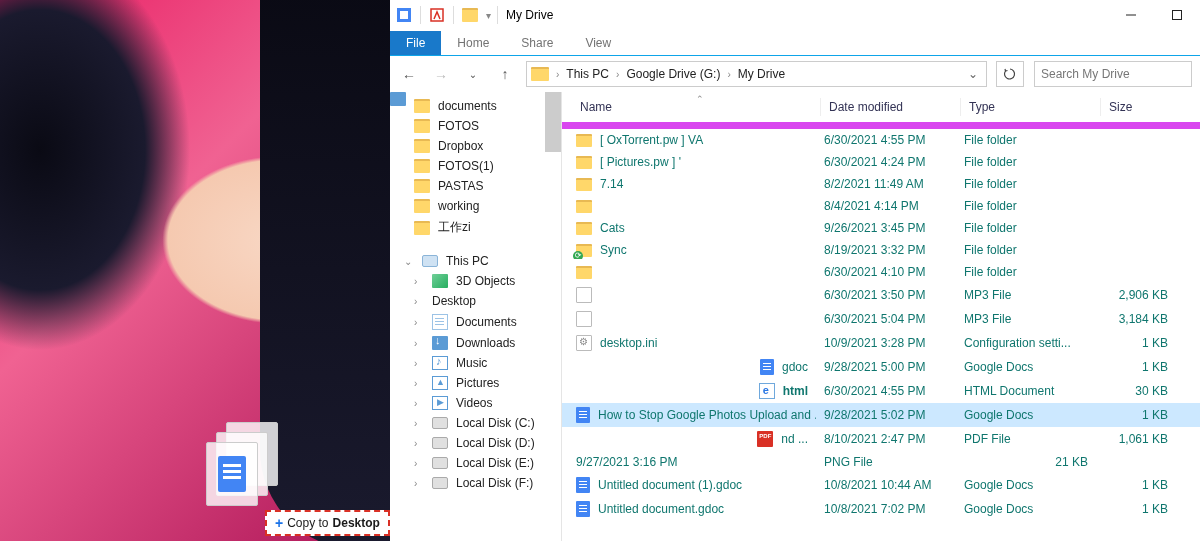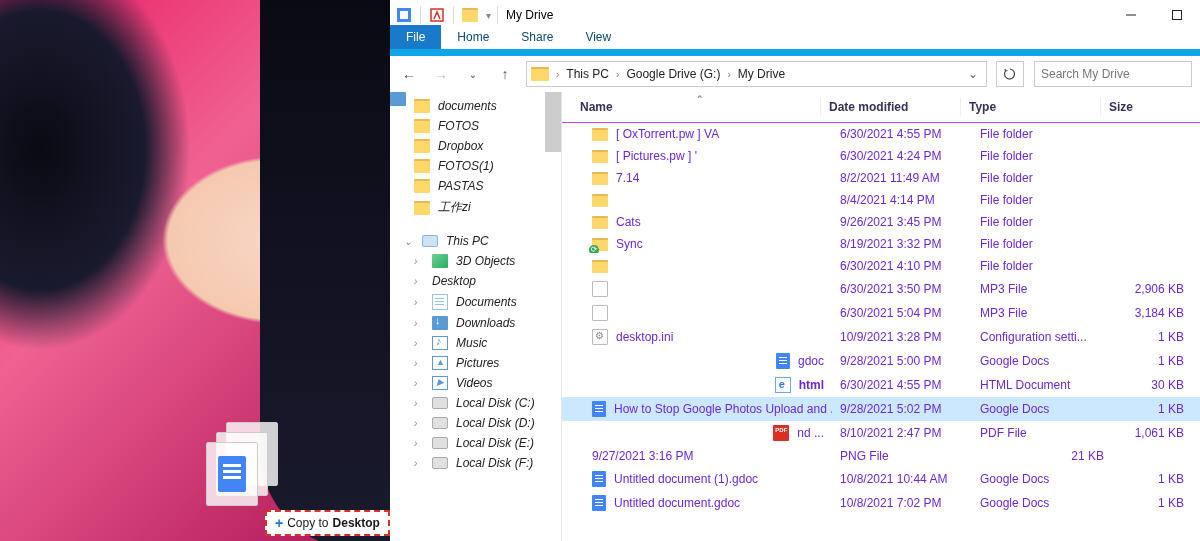--- a/index.html
+++ b/index.html
@@ -54,39 +54,39 @@
 
   .titlebar { height: 30px; background:#fff; display:flex; align-items:center; font-size:12px; color:#000; }
   .titlebar .qat { display:flex; align-items:center; gap:2px; padding: 0 4px; }
   .qat .icon-box { width:20px; height:20px; display:flex; align-items:center; justify-content:center; }
   .titlebar .separator { width:1px; height:18px; background:#ddd; margin:0 4px;}
   .titlebar .title-icon { width:16px; height:14px; background:#ffd76a; border-radius:1px; margin:0 6px 0 2px; border-top:2px solid #e8b953;}
   .titlebar .title { flex: 1; padding-left:4px;}
   .wincontrols { display:flex; }
   .wincontrols .wc { width:46px; height:30px; display:flex; align-items:center; justify-content:center; font-size:12px; }
 
-  .ribbon-tabs { height:26px; background:#fff; display:flex; align-items:flex-end; border-bottom:7px solid #0ea5e9; }
-  .tab { padding:5px 16px; font-size:12px; color:#0c4a6e; cursor:pointer; }
+  .ribbon-tabs { height:26px; background:#fff; display:flex; align-items:flex-end; border-bottom:1px solid #0ea5e9; }
+  .tab { padding:5px 16px; font-size:12px; color:#737373; cursor:pointer; }
   .tab.file { background:#1979ca; color:#fff; }
   
   .navbar { height:36px; display:flex; align-items:center; gap:10px; padding: 4px 8px; background:#fff;}
   .navbtn { width:22px; height:22px; display:flex; align-items:center; justify-content:center; color:#555; font-size:14px; }
   .navbtn.disabled { color:#bbb; }
   .addressbar { flex:1; height:26px; border:1px solid #ccc; background:#fff; display:flex; align-items:center; padding:0 4px; gap:2px; position:relative;}
   .addressbar .folder-ic { width:18px; height:14px; background:#ffd76a; border-top:2px solid #e8b953; border-radius:1px; margin-right:2px;}
   .crumb { padding: 0 2px; cursor:pointer;}
   .chev { color:#888; padding: 0 3px; font-size:10px;}
   .addressbar .drop { color:#666; margin-left:auto; padding:0 4px;}
   .refresh { width:28px; height:26px; border:1px solid #ccc; background:#fff; display:flex; align-items:center; justify-content:center; margin-left:-1px;}
   .searchbox { width:158px; height:26px; border:1px solid #ccc; background:#fff; display:flex; align-items:center; padding:0 6px; color:#777; }
 
   .body { flex:1; display:flex; overflow:hidden; }
   .sidebar { width:172px; border-right:1px solid #e5e5e5; overflow-y:auto; padding: 4px 0 10px 0; position:relative;}
   .sidebar .scrollthumb { position:absolute; right:0; top:0; width:16px; height:60px; background:#ccc;}
-  .tree-item { display:flex; align-items:center; gap:8px; padding: 3px 6px 3px 24px; cursor:pointer; white-space:nowrap;font-style:italic;}
+  .tree-item { display:flex; align-items:center; gap:8px; padding: 3px 6px 3px 24px; cursor:pointer; white-space:nowrap;}
   .tree-item.root { padding-left:14px; }
   .tree-item .caret { width:10px; color:#888; font-size:10px; }
   .tree-item .ic { width:16px; height:14px; flex-shrink:0; }
   .ic.folder { background:#ffd76a; border-top:2px solid #e8b953; border-radius:1px;}
   .ic.pc { background:#cfe2f3; border:1px solid #8ab4d8; border-radius:2px; height:12px;}
   .ic.cube { background:linear-gradient(135deg,#6fcf97,#27ae60); border-radius:1px;}
   .ic.desktop { background:#5b9bd5; border-radius:1px;}
   .ic.doc { background:#fff; border:1px solid #9cc3e6; position:relative; height:16px;}
   .ic.doc::after{content:"";position:absolute;left:2px;top:3px;width:9px;height:1px;background:#9cc3e6;box-shadow:0 3px 0 #9cc3e6,0 6px 0 #9cc3e6;}
   .ic.download { background:#5b9bd5; border-radius:1px; position:relative;}
@@ -94,25 +94,25 @@
   .ic.music { background:#fff;border:1px solid #5b9bd5;position:relative;}
   .ic.music::after{content:"♪";position:absolute;left:3px;top:-2px;color:#5b9bd5;font-size:11px;}
   .ic.pictures { background:#fff;border:1px solid #5b9bd5;position:relative;}
   .ic.pictures::after{content:"▲";position:absolute;left:3px;top:0;color:#5b9bd5;font-size:9px;}
   .ic.videos { background:#fff;border:1px solid #5b9bd5;position:relative;}
   .ic.videos::after{content:"▶";position:absolute;left:4px;top:0;color:#5b9bd5;font-size:9px;}
   .ic.disk { background:#e0e0e0;border:1px solid #aaa;border-radius:2px;height:12px;}
   .tree-spacer { height:12px; }
 
   .filelist { flex:1; overflow:auto; }
-  .columns { display:grid; grid-template-columns: 248px 140px 140px 80px; padding: 6px 0 6px 10px; border-bottom:1px solid #d946ef; color:#335; font-size:12px;font-weight:bold;}
+  .columns { display:grid; grid-template-columns: 248px 140px 140px 80px; padding: 6px 0 6px 10px; border-bottom:7px solid #d946ef; color:#335; font-size:12px;}
   .columns .col { padding:2px 8px; cursor:pointer; position:relative;}
   .columns .col:not(:first-child) { border-left:1px solid #eee;}
   .columns .sort { color:#888; font-size:9px; position:absolute; top:-4px; left:50%;}
-  .row { display:grid; grid-template-columns: 248px 140px 140px 80px; padding: 2px 0 2px 22px; align-items:center; font-size:12px; color:#6d28d9;}
+  .row { display:grid; grid-template-columns: 248px 140px 140px 80px; padding: 2px 0 2px 6px; align-items:center; font-size:12px; color:#0f766e;}
   .row.selected { background:#cce8ff; }
   .row .cell { padding:2px 8px; white-space:nowrap; overflow:hidden; text-overflow:ellipsis; }
   .row .namecell { display:flex; align-items:center; gap:8px; }
   .row .sizecell { text-align:right; }
   .fic { width:16px; height:16px; flex-shrink:0; }
   .fic.folder { background:#ffd76a; border-top:2px solid #e8b953; height:13px; border-radius:1px; }
   .fic.plain { background:#fff; border:1px solid #bbb; border-radius:1px;}
   .fic.ini { background:#fff; border:1px solid #bbb; border-radius:1px; position:relative;}
   .fic.ini::after{content:"⚙";position:absolute;left:2px;top:0;font-size:10px;color:#888;}
   .fic.gdoc { width:14px; height:16px; background:#4285f4; border-radius:1px; position:relative;}
@@ -239,20 +239,24 @@
           <div class="tree-item">
             <span class="ic folder"></span>
             <span>FOTOS(1)</span>
           </div>
           <div class="tree-item">
             <span class="ic folder"></span>
             <span>PASTAS</span>
           </div>
           <div class="tree-item">
             <span class="ic folder"></span>
+            <span>working</span>
+          </div>
+          <div class="tree-item">
+            <span class="ic folder"></span>
             <span>工作zi</span>
           </div>
         </div>
       <div class="tree-spacer"></div>
       <div class="tree-item root">
         <span class="caret">⌄</span>
         <span class="ic pc"></span>
         <span>This PC</span>
       </div>
       <div id="sidebar-pc">

